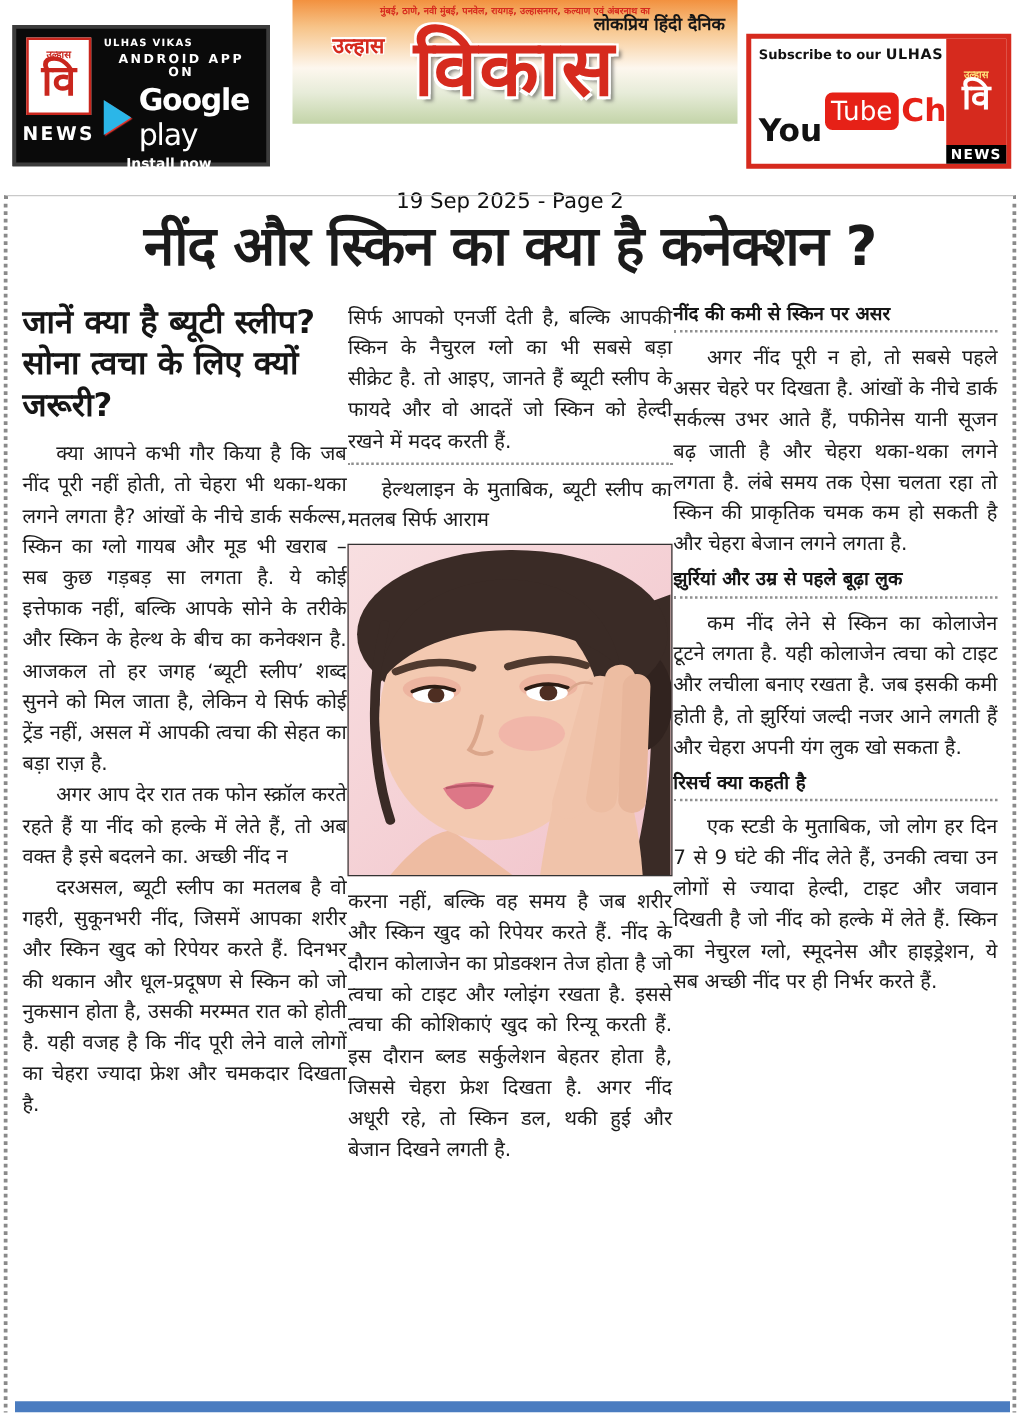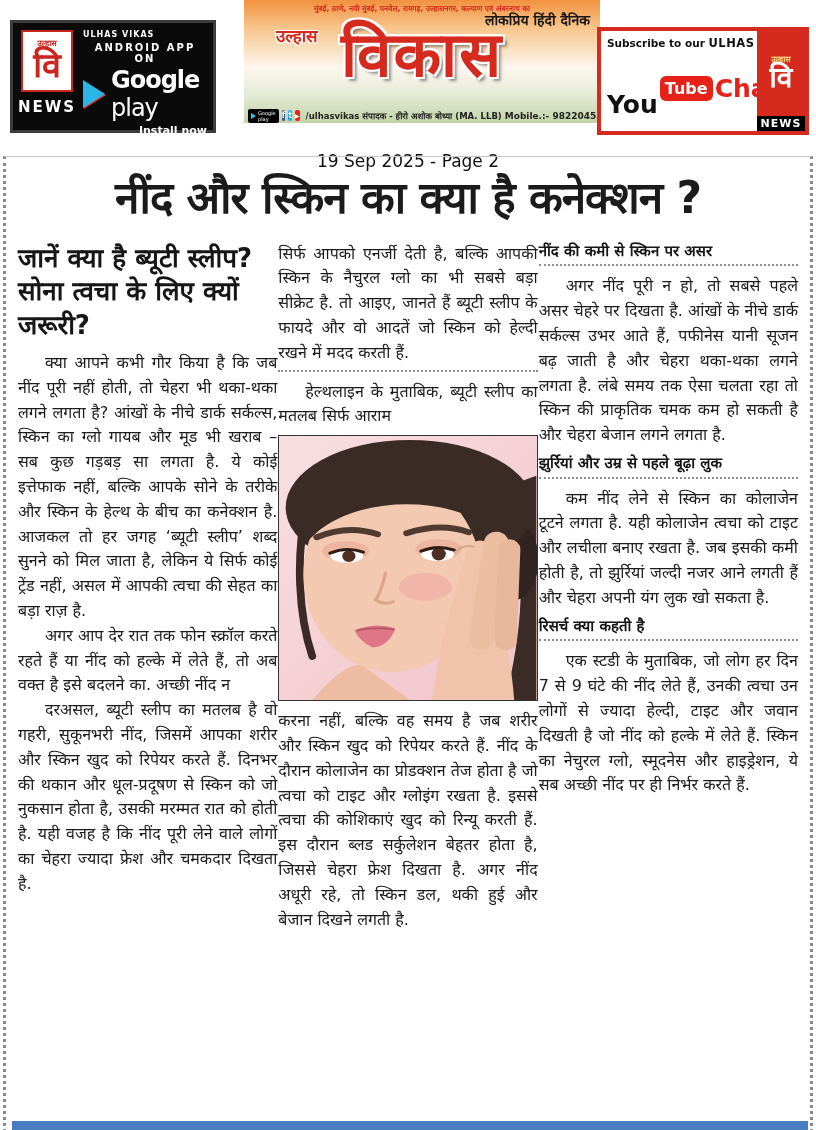--- a/index.html
+++ b/index.html
@@ -26,25 +26,25 @@
   .vi-box-white .vi-top { font-size:8px; color:#c9261d; font-weight:bold; line-height:1; }
   .vi-box-white .vi-main { font-size:34px; color:#c9261d; font-weight:bold; line-height:1; }
   .news-label { color:#fff; font-weight:bold; font-size:15px; letter-spacing:2px; margin-top:6px; }
   .app-badge .play-col { flex:1; padding-left:8px; color:#fff; }
   .play-col .tiny-brand { font-size:8px; font-weight:bold; letter-spacing:1px; }
   .play-col .android-on { font-size:10px; font-weight:bold; letter-spacing:2px; margin-top:3px; text-align:center; }
   .play-col .gp-row { display:flex; align-items:center; gap:6px; margin-top:2px; }
   .gp-tri { width:0; height:0; border-top:14px solid transparent; border-bottom:14px solid transparent; border-left:22px solid #2bb6e8; filter:drop-shadow(1px 1px 0 #e4332c); }
   .gp-text { font-size:24px; color:#fff; letter-spacing:-1px; }
   .gp-text b { font-weight:bold; }
-  .play-col .install { font-size:11px; font-weight:bold; margin-top:2px; margin-left:18px;text-align:right; }
+  .play-col .install { font-size:11px; font-weight:bold; margin-top:2px; margin-left:18px; }
 
   
   .masthead {
-    position:absolute; left:244px; top:0; width:356px; height:123px;
+    position:absolute; left:234px; top:0; width:356px; height:99px;
     background:linear-gradient(180deg,#f2913f 0%, #f7c489 22%, #fdf7ee 55%, #e7ecd9 75%, #c3d4a8 100%);
     overflow:hidden;
   }
   .masthead .cities { font-size:7.5px; font-weight:bold; color:#d62a1e; text-align:center; padding-top:3px; }
   .masthead .tagline { font-size:14px; font-weight:bold; color:#161616; text-align:right; padding-right:10px; line-height:1.1; }
   .mast-logo { position:relative; height:66px; }
   .mast-logo .logo-small {
     position:absolute; left:32px; top:-4px; font-size:17px; font-weight:bold; color:#d62a1e;
     text-shadow:1px 1px 0 #fff,-1px -1px 0 #fff,1px -1px 0 #fff,-1px 1px 0 #fff;
   }
@@ -67,21 +67,21 @@
   
   .yt-badge {
     position:absolute; left:597px; top:27px; width:212px; height:108px;
     border:4px solid #d62a1e; background:#fff; display:flex;
   }
   .yt-left { flex:1; padding:5px 2px 2px 6px; overflow:hidden; }
   .yt-line1 { font-size:10.5px; font-weight:bold; color:#111; white-space:nowrap; }
   .yt-line1 .brand { font-size:11.5px; letter-spacing:.5px; }
   .yt-line2 { display:flex; align-items:center; margin-top:8px; }
   .yt-you { font-size:25px; font-weight:bold; color:#111;margin-top:32px; }
-  .yt-tube { font-size:16px; font-weight:bold; color:#fff; background:#e62117; border-radius:6px; padding:3px 5px; margin:0 2px; }
+  .yt-tube { font-size:21px; font-weight:normal; color:#fff; background:#e62117; border-radius:6px; padding:3px 5px; margin:0 2px; }
   .yt-channel { font-size:25px; font-weight:bold; color:#e62117; }
   .yt-right { width:48px; display:flex; flex-direction:column; }
   .vi-box-red { flex:1; background:#d62a1e; display:flex; flex-direction:column; align-items:center; justify-content:center; }
   .vi-box-red .vi-top { font-size:8px; color:#ffe27a; font-weight:bold; line-height:1.2; }
   .vi-box-red .vi-main { font-size:28px; color:#fff; font-weight:bold; line-height:1; }
   .yt-right .news-strip { background:#000; color:#fff; font-size:11px; font-weight:bold; text-align:center; letter-spacing:1px; padding:1px 0; }
 
   .epaper-url { position:absolute; left:0; top:129px; width:100%; text-align:center; font-size:17px; color:#111; }
   .date-page  { position:absolute; left:0; top:151px; width:100%; text-align:center; font-size:17px; color:#111; }
 

